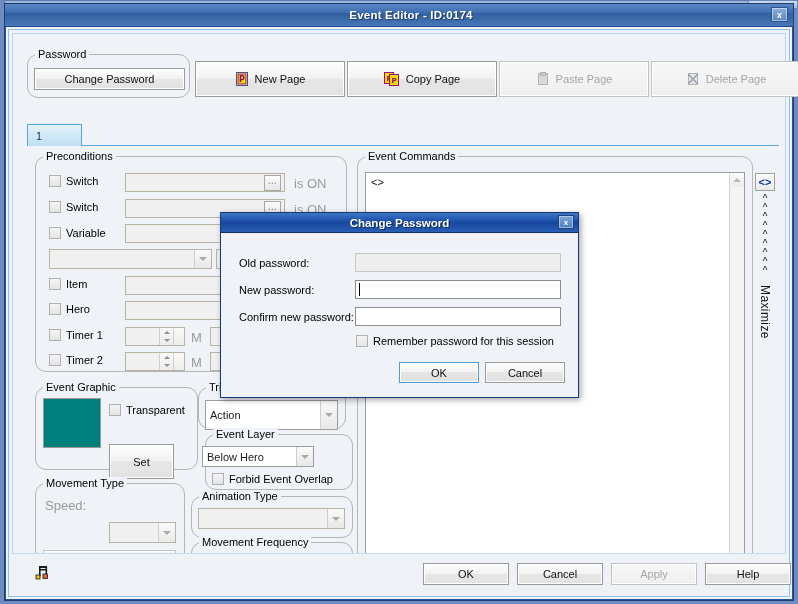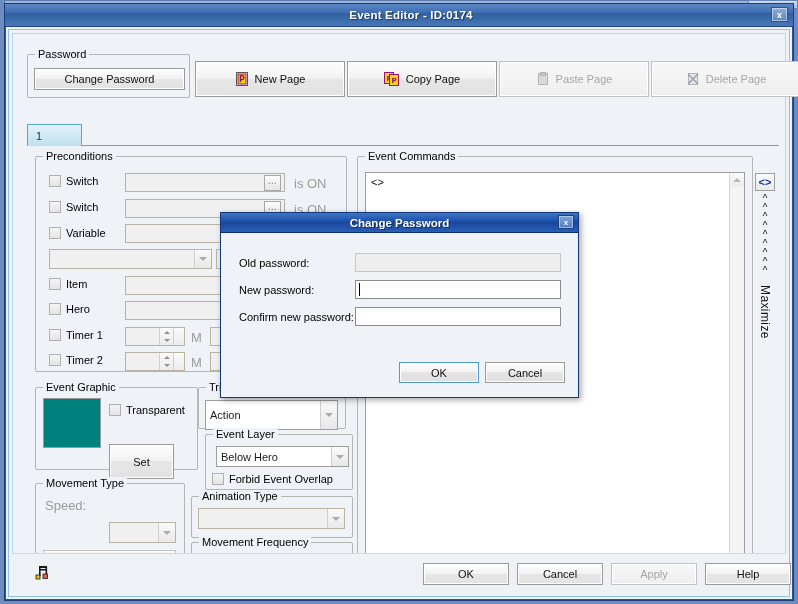--- a/index.html
+++ b/index.html
@@ -52,21 +52,21 @@
   .client{
     position:absolute;left:3px;top:25px;right:3px;bottom:3px;
     background:#eef2f7;border:1px solid #8fc0e6;box-sizing:border-box;
   }
   .inner{
     position:absolute;left:3px;top:3px;right:3px;bottom:42px;
     background:#eff2f6;border:1px solid #b8d6ee;box-sizing:border-box;
   }
   
   .group{
-    position:absolute;border:1px solid #b5b5b5;border-radius:2px;
+    position:absolute;border:1px solid #b5b5b5;border-radius:11px;
     box-sizing:border-box;
   }
   .group > .legend{
     position:absolute;top:-7px;left:7px;background:#eff2f6;
     padding:0 3px;font-size:11px;color:#000;white-space:nowrap;
   }
   .btn{
     background:linear-gradient(to bottom,#fdfdfd 0%,#f2f2f2 48%,#e6e6e6 50%,#e2e2e2 100%);
     border:1px solid #9a9a9a;box-sizing:border-box;
     display:flex;align-items:center;justify-content:center;
@@ -417,21 +417,21 @@
         <div class="combo enabled" style="position:absolute;left:192px;top:366px;width:133px;height:30px;">
           <span>Action</span>
           <span class="arrow">
               <i></i>
             </span>
         </div>
 
         <div class="group" style="left:192px;top:400px;width:148px;height:56px;">
           <span class="legend">Event Layer</span>
         </div>
-        <div class="combo enabled" style="position:absolute;left:203px;top:412px;width:133px;height:21px;">
+        <div class="combo enabled" style="position:absolute;left:189px;top:412px;width:112px;height:21px;">
           <span>Below Hero</span>
           <span class="arrow">
               <i></i>
             </span>
         </div>
         <div class="chkrow" style="left:199px;top:439px;">
           <span class="cbx"></span>
           <span class="lbl">Forbid Event Overlap</span>
         </div>
 
@@ -524,19 +524,23 @@
       <div class="fld on" style="left:132px;top:46px;width:206px;">
         <span class="caret"></span>
         <span></span>
       </div>
 
       <span class="flbl" style="left:16px;top:77px;">Confirm new password:</span>
       <div class="fld on" style="left:132px;top:73px;width:206px;">
         <span></span>
       </div>
 
+      <div class="chkrow" style="left:133px;top:101px;">
+        <span class="cbx"></span>
+        <span class="lbl">Remember password for this session</span>
+      </div>
 
       <div class="dbtn focus" style="left:176px;top:128px;width:80px;">OK</div>
       <div class="dbtn" style="left:262px;top:128px;width:80px;">Cancel</div>
     </div>
   </div>
 
 </div>
 
 </body></html>

